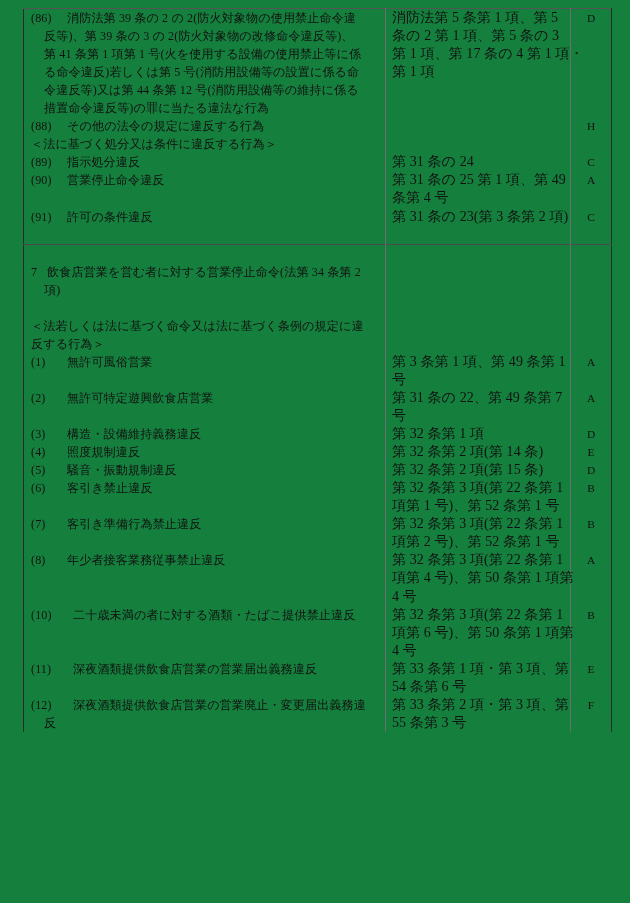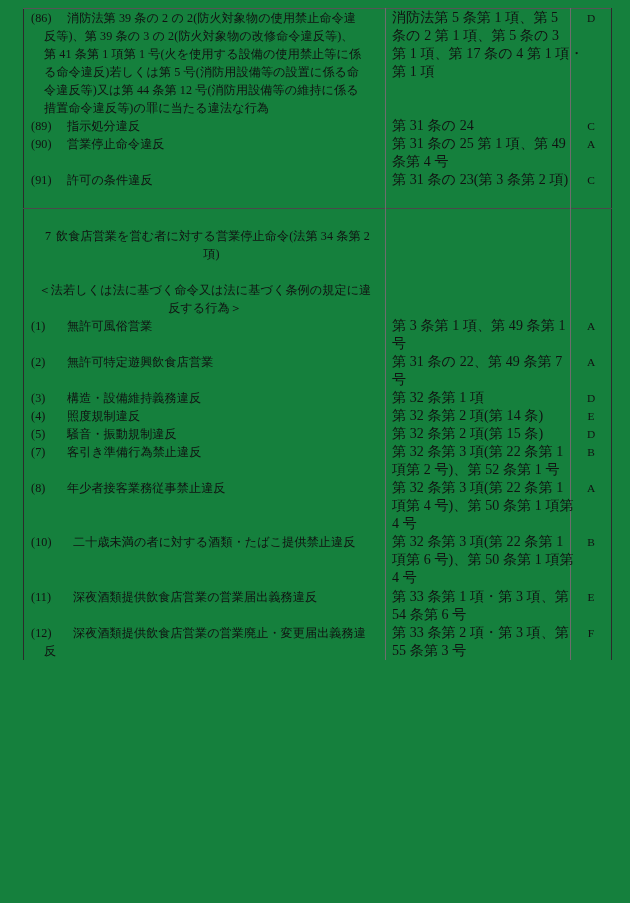--- a/index.html
+++ b/index.html
@@ -58,21 +58,20 @@
   }
   td.grade {
     border-left: 1.1px solid #6d6d6d;
     text-align: center;
     padding: 0 2px;
   }
 
   
   tr.section-break > td {
     border-top: 1.4px solid #4a4a4a;
-    text-align: center;
   }
   tr.section-break > td.pad-top {
     height: 9px;
   }
 
   
   .ln {
     font-size: 12.1px;
     line-height: 18.05px;
     white-space: nowrap;
@@ -124,20 +123,33 @@
           <div class="ln">条の 2 第 1 項、第 5 条の 3</div>
           <div class="ln">第 1 項、第 17 条の 4 第 1 項・</div>
           <div class="ln">第 1 項</div>
         </td>
         <td class="grade">
           <div class="ln">D</div>
         </td>
       </tr>
 
 
+      <tr>
+        <td class="act">
+          <div class="ln"><span class="num w-par">(88)</span><span>その他の法令の規定に違反する行為</span></div>
+          <div class="ln">＜法に基づく処分又は条件に違反する行為＞</div>
+        </td>
+        <td class="prov">
+          <div class="ln blank">&nbsp;</div>
+          <div class="ln blank">&nbsp;</div>
+        </td>
+        <td class="grade">
+          <div class="ln">H</div>
+        </td>
+      </tr>
 
       <tr>
         <td class="act">
           <div class="ln"><span class="num w-par">(89)</span><span>指示処分違反</span></div>
         </td>
         <td class="prov">
           <div class="ln">第 31 条の 24</div>
         </td>
         <td class="grade">
           <div class="ln">C</div>
@@ -246,20 +258,33 @@
           <div class="ln"><span class="num w-par">(5)</span><span>騒音・振動規制違反</span></div>
         </td>
         <td class="prov">
           <div class="ln">第 32 条第 2 項(第 15 条)</div>
         </td>
         <td class="grade">
           <div class="ln">D</div>
         </td>
       </tr>
 
+      <tr>
+        <td class="act">
+          <div class="ln"><span class="num w-par">(6)</span><span>客引き禁止違反</span></div>
+          <div class="ln blank">&nbsp;</div>
+        </td>
+        <td class="prov">
+          <div class="ln">第 32 条第 3 項(第 22 条第 1</div>
+          <div class="ln">項第 1 号)、第 52 条第 1 号</div>
+        </td>
+        <td class="grade">
+          <div class="ln">B</div>
+        </td>
+      </tr>
 
       <tr>
         <td class="act">
           <div class="ln"><span class="num w-par">(7)</span><span>客引き準備行為禁止違反</span></div>
           <div class="ln blank">&nbsp;</div>
         </td>
         <td class="prov">
           <div class="ln">第 32 条第 3 項(第 22 条第 1</div>
           <div class="ln">項第 2 号)、第 52 条第 1 号</div>
         </td>

